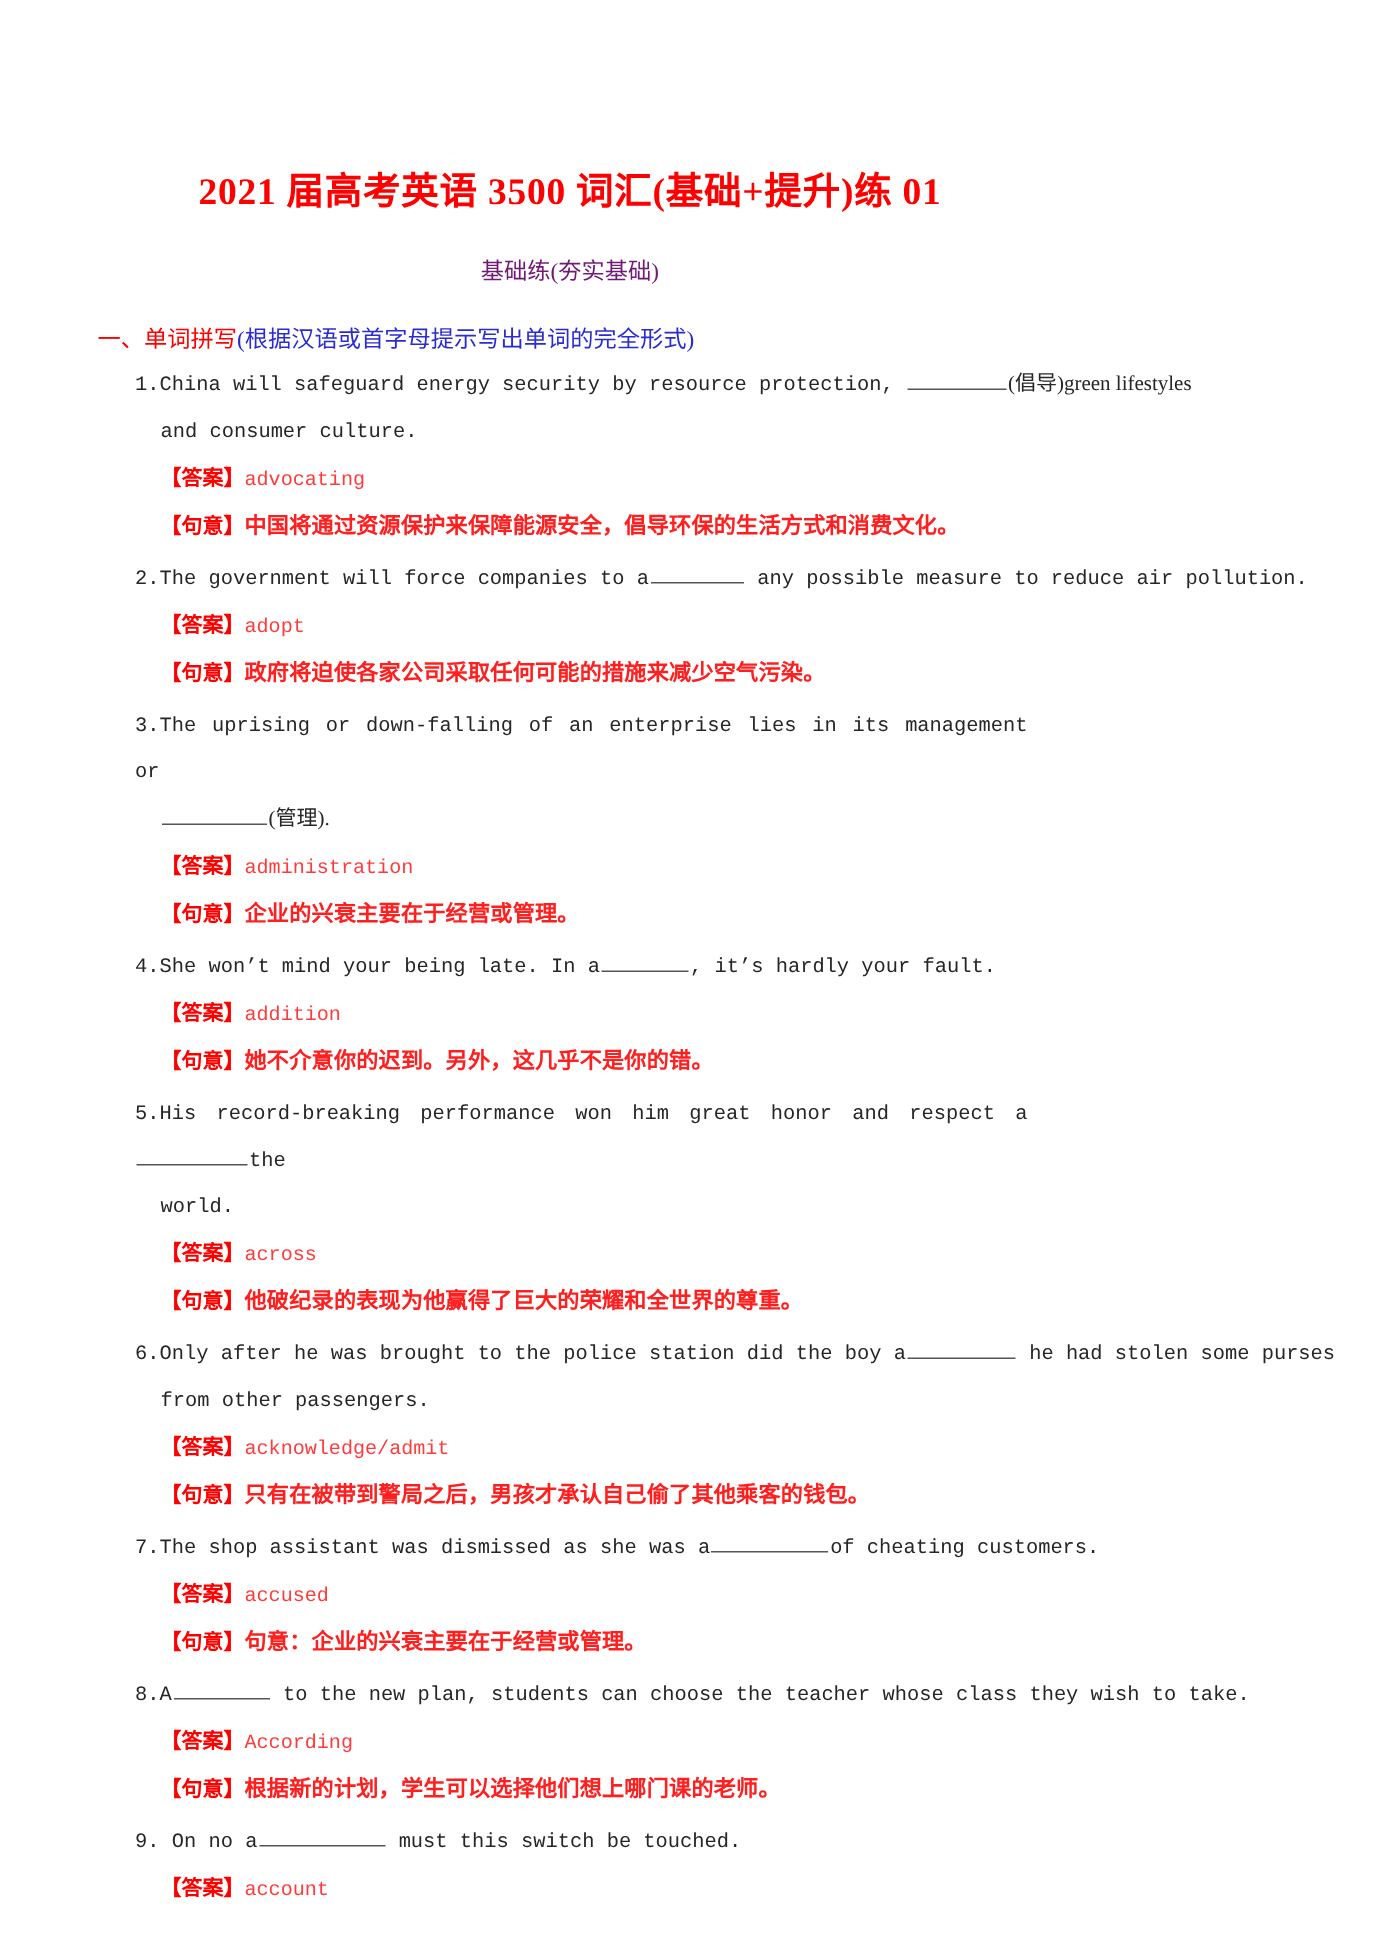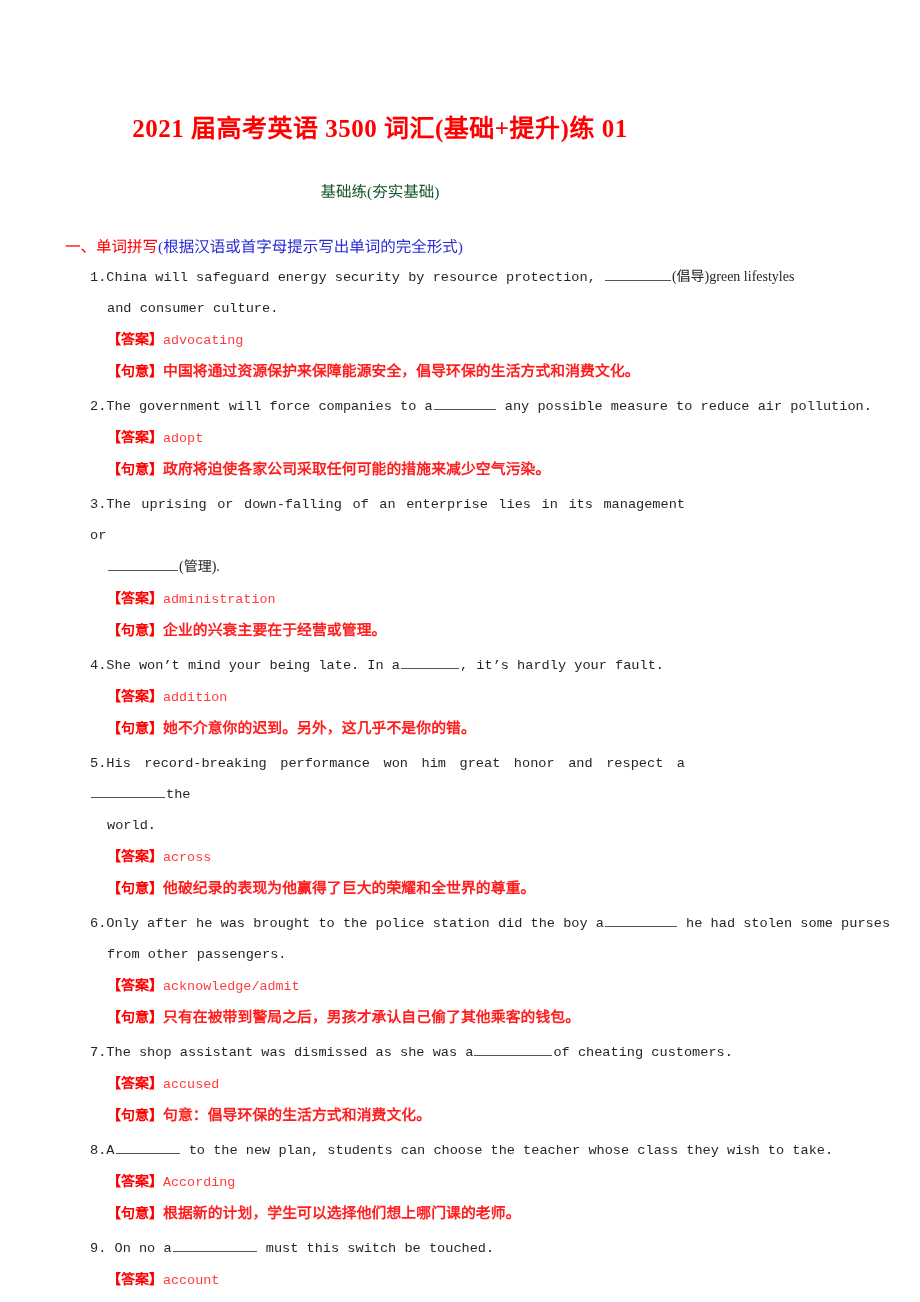--- a/index.html
+++ b/index.html
@@ -28,24 +28,24 @@
     padding-top: 113px;
     text-align: center;
     color: #ff0000;
     font-family: "Liberation Serif", "DejaVu Serif", serif;
     font-weight: bold;
     font-size: 25px;
     letter-spacing: 0.5px;
     line-height: 1.25;
   }
   .doc-subtitle {
-    margin: 14px;
+    margin: 4px;
     padding-top: 24px;
     text-align: center;
-    color: #14532d;
+    color: #701a75;
     font-family: "Liberation Serif", "DejaVu Serif", serif;
     font-size: 15.5px;
     line-height: 1.3;
   }
 
   
   .section-heading {
     margin: 0;
     padding-top: 21px;
     padding-left: 3px;
@@ -179,21 +179,21 @@
     <div class="q-block">
       <div class="q-line"><span>6.</span><span>Only after he was brought to the police station did the boy a</span><span class="blank w6"></span><span> he had stolen some purses</span></div>
       <div class="q-line cont-plain">from other passengers.</div>
       <div class="a-line"><span class="a-label">【答案】</span><span class="a-value">acknowledge/admit</span></div>
       <div class="a-line"><span class="a-label">【句意】</span><span class="a-value-cn">只有在被带到警局之后，男孩才承认自己偷了其他乘客的钱包。</span></div>
     </div>
 
     <div class="q-block">
       <div class="q-line"><span>7.</span><span>The shop assistant was dismissed as she was a</span><span class="blank w7"></span><span>of  cheating customers.</span></div>
       <div class="a-line"><span class="a-label">【答案】</span><span class="a-value">accused</span></div>
-      <div class="a-line"><span class="a-label">【句意】</span><span class="a-value-cn">句意：倡导环保的生活方式和消费文化。</span></div>
+      <div class="a-line"><span class="a-label">【句意】</span><span class="a-value-cn">句意：企业的兴衰主要在于经营或管理。</span></div>
     </div>
 
     <div class="q-block">
       <div class="q-line"><span>8.</span><span>A</span><span class="blank w8"></span><span> to  the new plan, students can choose the teacher whose class they wish to take.</span></div>
       <div class="a-line"><span class="a-label">【答案】</span><span class="a-value">According</span></div>
       <div class="a-line"><span class="a-label">【句意】</span><span class="a-value-cn">根据新的计划，学生可以选择他们想上哪门课的老师。</span></div>
     </div>
 
     <div class="q-block">
       <div class="q-line"><span>9.</span><span> On  no  a</span><span class="blank w9"></span><span> must this switch be touched.</span></div>

